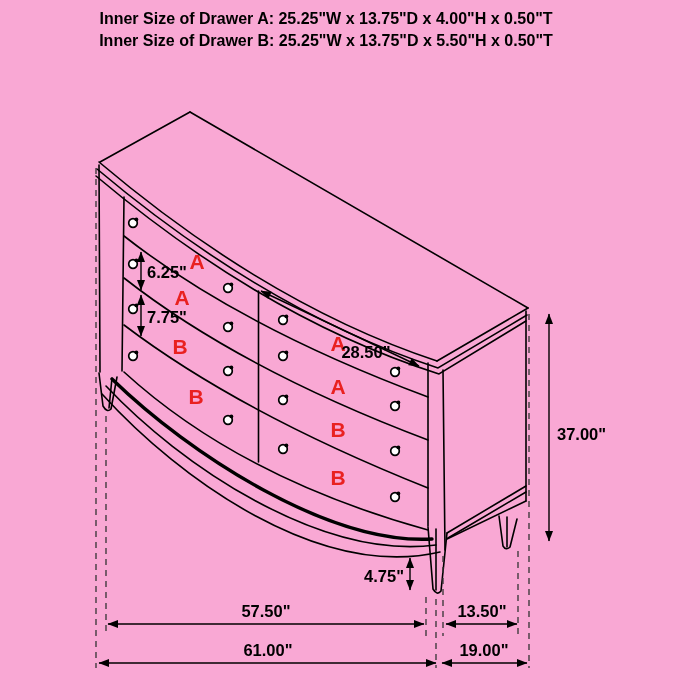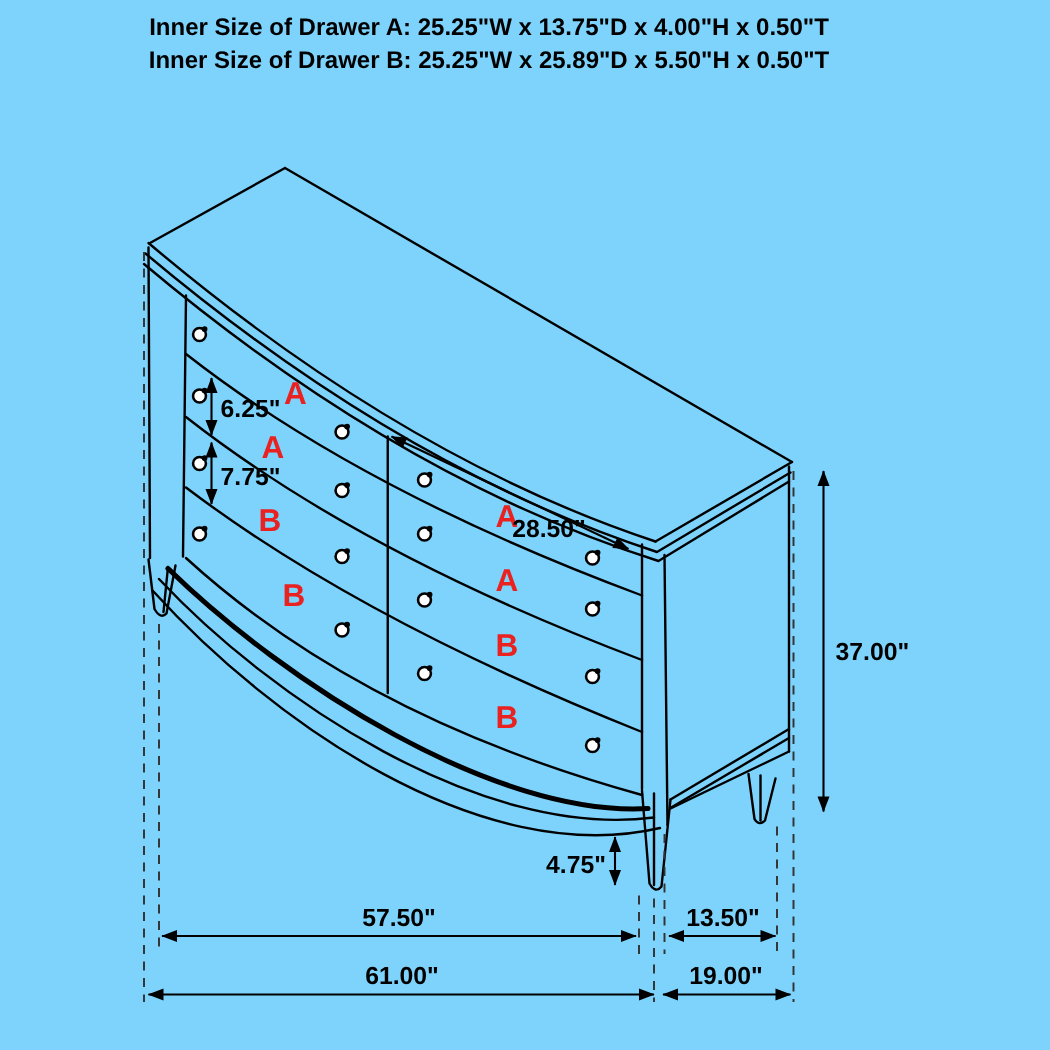--- a/index.html
+++ b/index.html
@@ -1,36 +1,36 @@
 <!DOCTYPE html>
 <html><head>
 <meta charset="utf-8">
 <style>
   html,body{margin:0;padding:0;background:#ffffff;}
-  .stage{position:relative;width:700px;height:700px;background:#7dd3fc;overflow:hidden;
+  .stage{position:relative;width:700px;height:700px;background:#f9a8d4;overflow:hidden;
          font-family:"Liberation Sans", sans-serif;}
   .hdr{position:absolute;top:8px;left:0;width:652px;text-align:center;
        font-weight:bold;font-size:16px;line-height:22px;color:#000;}
   svg{position:absolute;left:0;top:0;}
   .ln{stroke:#000;stroke-width:1.6;fill:none;stroke-linecap:round;}
   .thick{stroke:#000;stroke-width:3.4;fill:none;stroke-linecap:round;}
   .dim{stroke:#000;stroke-width:1.4;fill:none;}
   .ext{stroke:#333;stroke-width:1.3;fill:none;stroke-dasharray:6 5;}
   .dimtxt{font-family:"Liberation Sans", sans-serif;font-weight:bold;
           font-size:16.5px;fill:#000;}
   .redtxt{font-family:"Liberation Sans", sans-serif;font-weight:bold;font-size:21px;}
 </style>
 </head>
 <body>
 
 <div class="stage">
 
   <div class="hdr">
     <div>Inner Size of Drawer A: 25.25"W x 13.75"D x 4.00"H x 0.50"T</div>
-    <div>Inner Size of Drawer B: 25.25"W x 25.89"D x 5.50"H x 0.50"T</div>
+    <div>Inner Size of Drawer B: 25.25"W x 13.75"D x 5.50"H x 0.50"T</div>
   </div>
 
   <svg width="700" height="700" viewBox="0 0 700 700">
     <defs>
       <g id="knob">
         <circle r="4.3" fill="#fff" stroke="#000" stroke-width="1.7"></circle>
         <circle cx="3.4" cy="-3.6" r="1.9" fill="#000" stroke="none"></circle>
       </g>
       <marker id="ah" markerWidth="12" markerHeight="9" refX="10.5" refY="4.5" orient="auto-start-reverse" markerUnits="userSpaceOnUse">
         <path d="M0.5,0.5 L11,4.5 L0.5,8.5 Z" fill="#000"></path>

